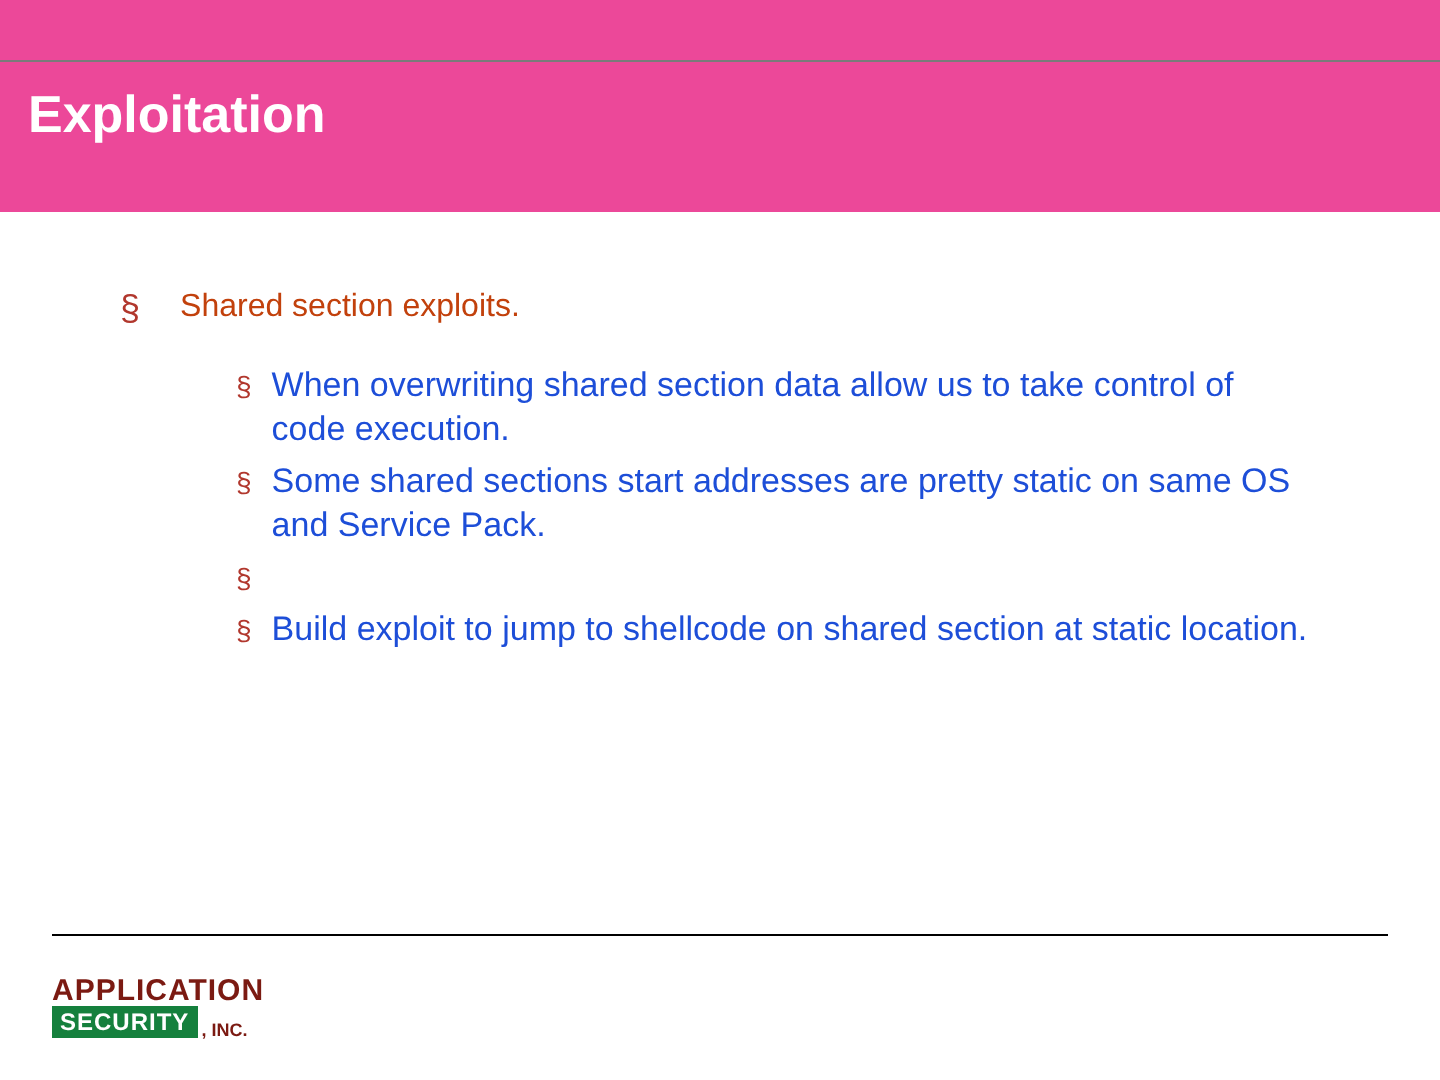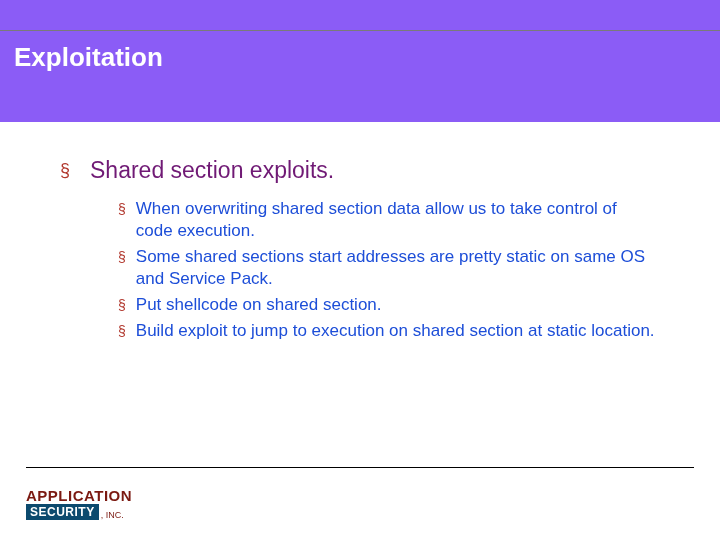--- a/index.html
+++ b/index.html
@@ -5,22 +5,22 @@
   * { margin: 0; padding: 0; box-sizing: border-box; }
   body {
     width: 720px;
     height: 540px;
     background: #fff;
     font-family: Arial, Helvetica, sans-serif;
     position: relative;
     overflow: hidden;
   }
   .title-bar {
-    background: #8b5cf6;
-    height: 122px;
+    background: #ec4899;
+    height: 106px;
     width: 100%;
     position: relative;
   }
   .title-top-line {
     position: absolute;
     top: 30px;
     left: 0;
     right: 0;
     height: 1px;
     background: #7a7a7a;
@@ -40,22 +40,22 @@
     display: flex;
     margin-bottom: 14px;
   }
   .l1 .bullet {
     color: #b1372d;
     font-size: 18px;
     margin-right: 20px;
     line-height: 28px;
   }
   .l1 .text {
-    font-size: 23px;
-    color: #701a75;
+    font-size: 16px;
+    color: #c2410c;
     line-height: 28px;
   }
   .sub {
     margin-left: 58px;
   }
   .l2 {
     display: flex;
     margin-bottom: 4px;
   }
   .l2 .bullet {
@@ -89,32 +89,32 @@
     font-weight: bold;
     font-size: 15px;
     letter-spacing: 0.5px;
     text-align: right;
   }
   .logo-bottom {
     position: relative;
     margin-top: -2px;
   }
   .logo-sec {
-    background: #0c4a6e;
+    background: #15803d;
     color: #fff;
     font-weight: bold;
     font-size: 12px;
     padding: 1px 4px;
     letter-spacing: 0.5px;
     display: inline-block;
   }
   .logo-inc {
     color: #7b1a12;
     font-size: 9px;
-    font-weight: normal;
+    font-weight: bold;
     margin-left: 2px;
     vertical-align: bottom;
   }
 </style>
 </head>
 <body>
 
 <div class="title-bar">
   <div class="title-top-line"></div>
   <div class="slide-title">Exploitation</div>
@@ -129,25 +129,24 @@
     <div class="l2">
       <span class="bullet">§</span>
       <span class="text">When overwriting shared section data allow us to take control of code execution.</span>
     </div>
     <div class="l2">
       <span class="bullet">§</span>
       <span class="text">Some shared sections start addresses are pretty static on same OS and Service Pack.</span>
     </div>
     <div class="l2">
       <span class="bullet">§</span>
-      <span class="text">Put shellcode on shared section.</span>
     </div>
     <div class="l2">
       <span class="bullet">§</span>
-      <span class="text">Build exploit to jump to execution on shared section at static location.</span>
+      <span class="text">Build exploit to jump to shellcode on shared section at static location.</span>
     </div>
   </div>
 </div>
 
 <div class="footer-line"></div>
 
 <div class="logo">
   <div class="logo-app">APPLICATION</div>
   <div class="logo-bottom">
     <span class="logo-sec">SECURITY</span><span class="logo-inc">, INC.</span>

